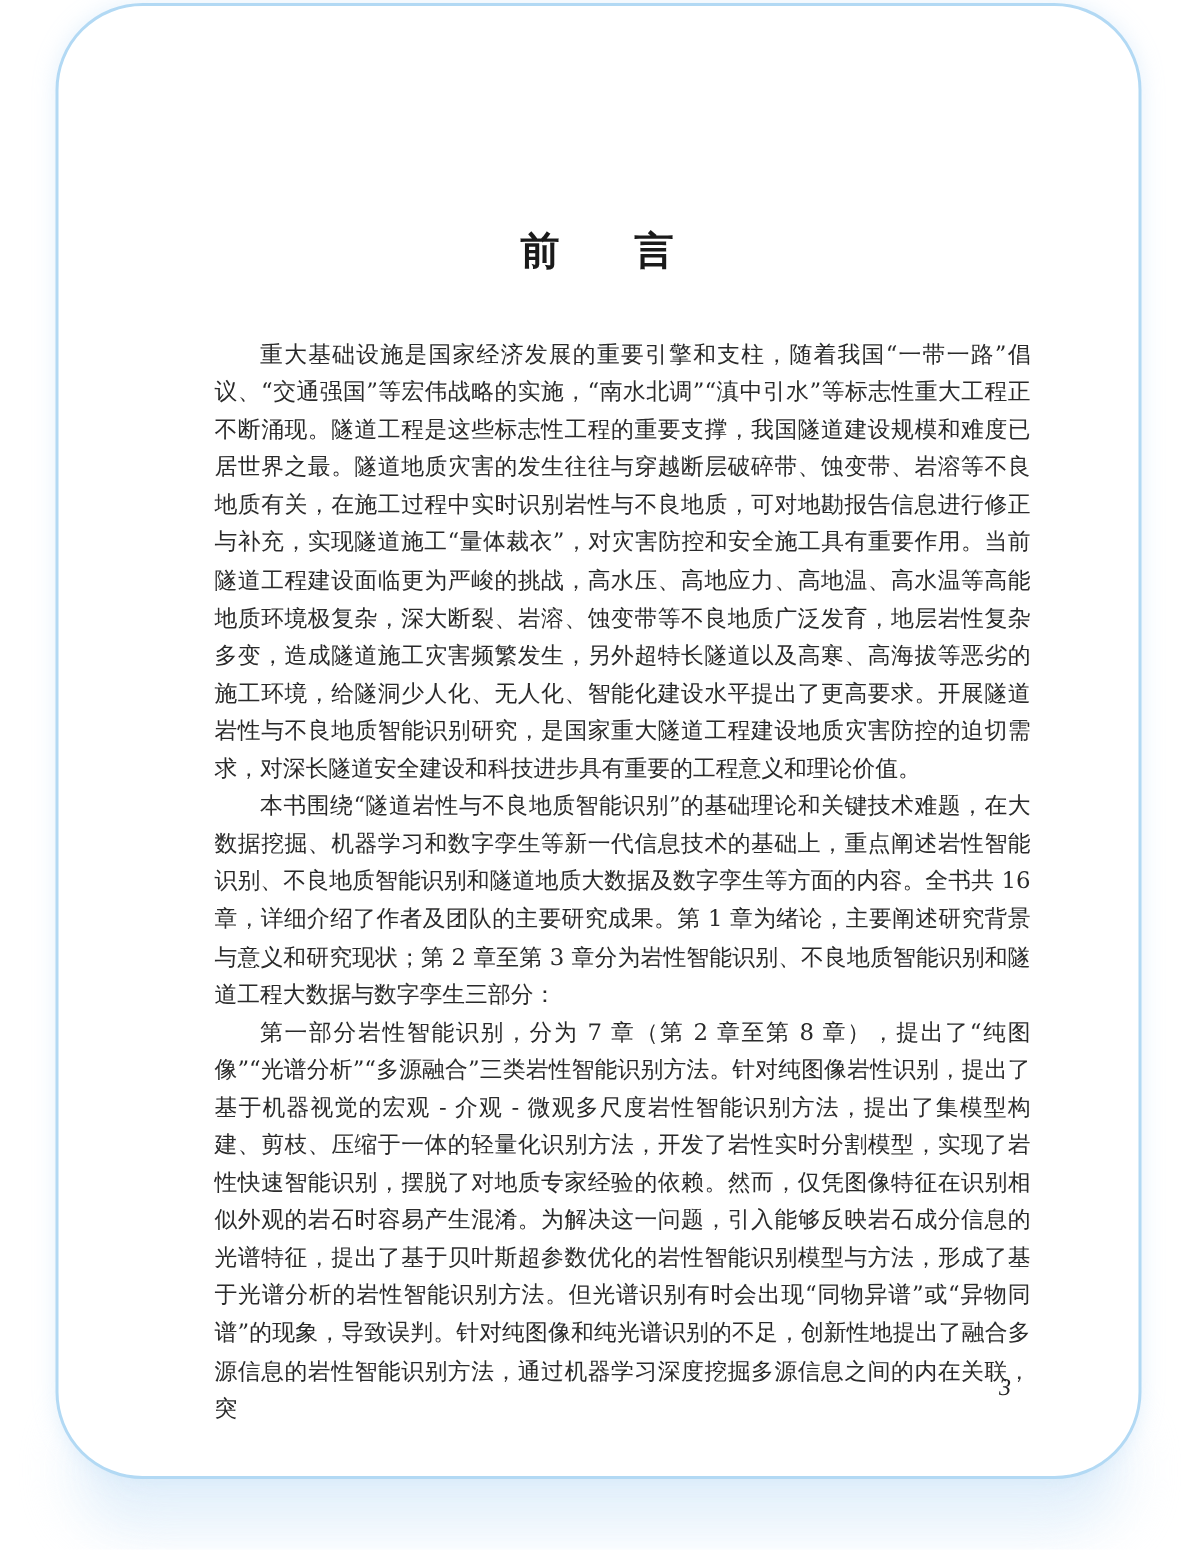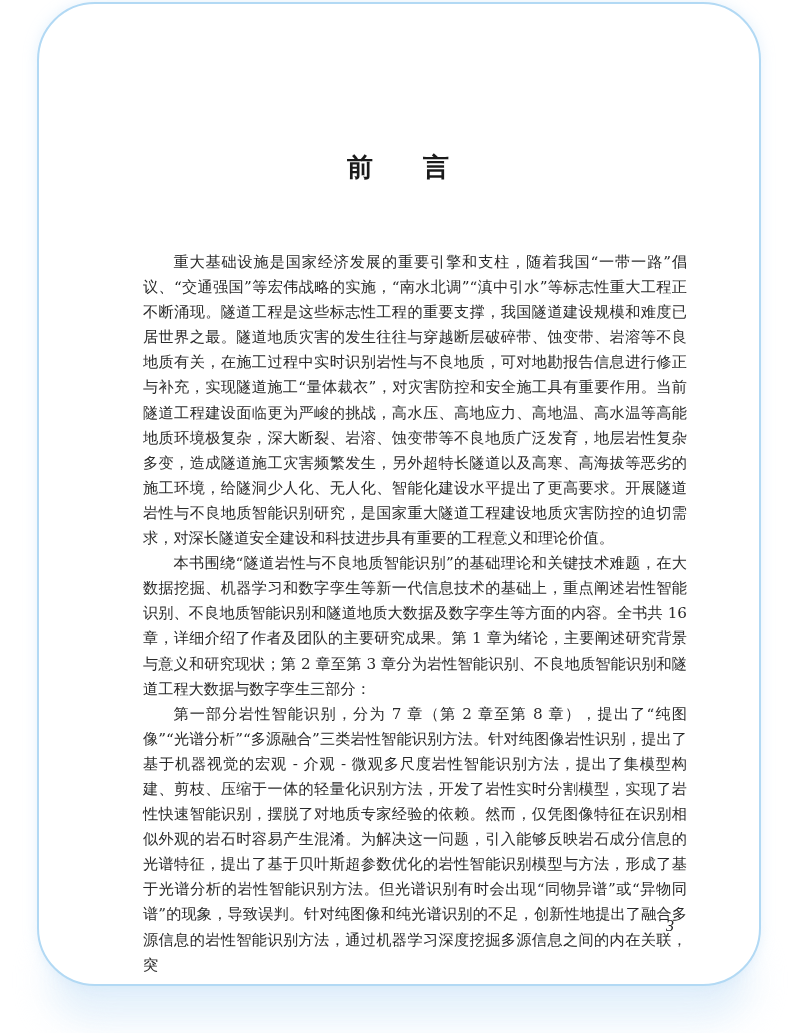--- a/index.html
+++ b/index.html
@@ -51,21 +51,20 @@
     .page-title .t1 { margin-right: 50px; }
     .body-text {
       position: absolute;
       left: 143px;
       top: 224px;
       width: 544px;
       font-family: "DejaVu Serif", "Liberation Serif", serif;
       font-size: 15.2px;
       line-height: 25.1px;
       color: #2a2a2a;
-      margin-top: 26px;
     }
     .para {
       margin: 0;
       text-indent: 2em;
       text-align: justify;
       text-align-last: left;
       word-break: break-all;
     }
     .page-number {
       position: absolute;

